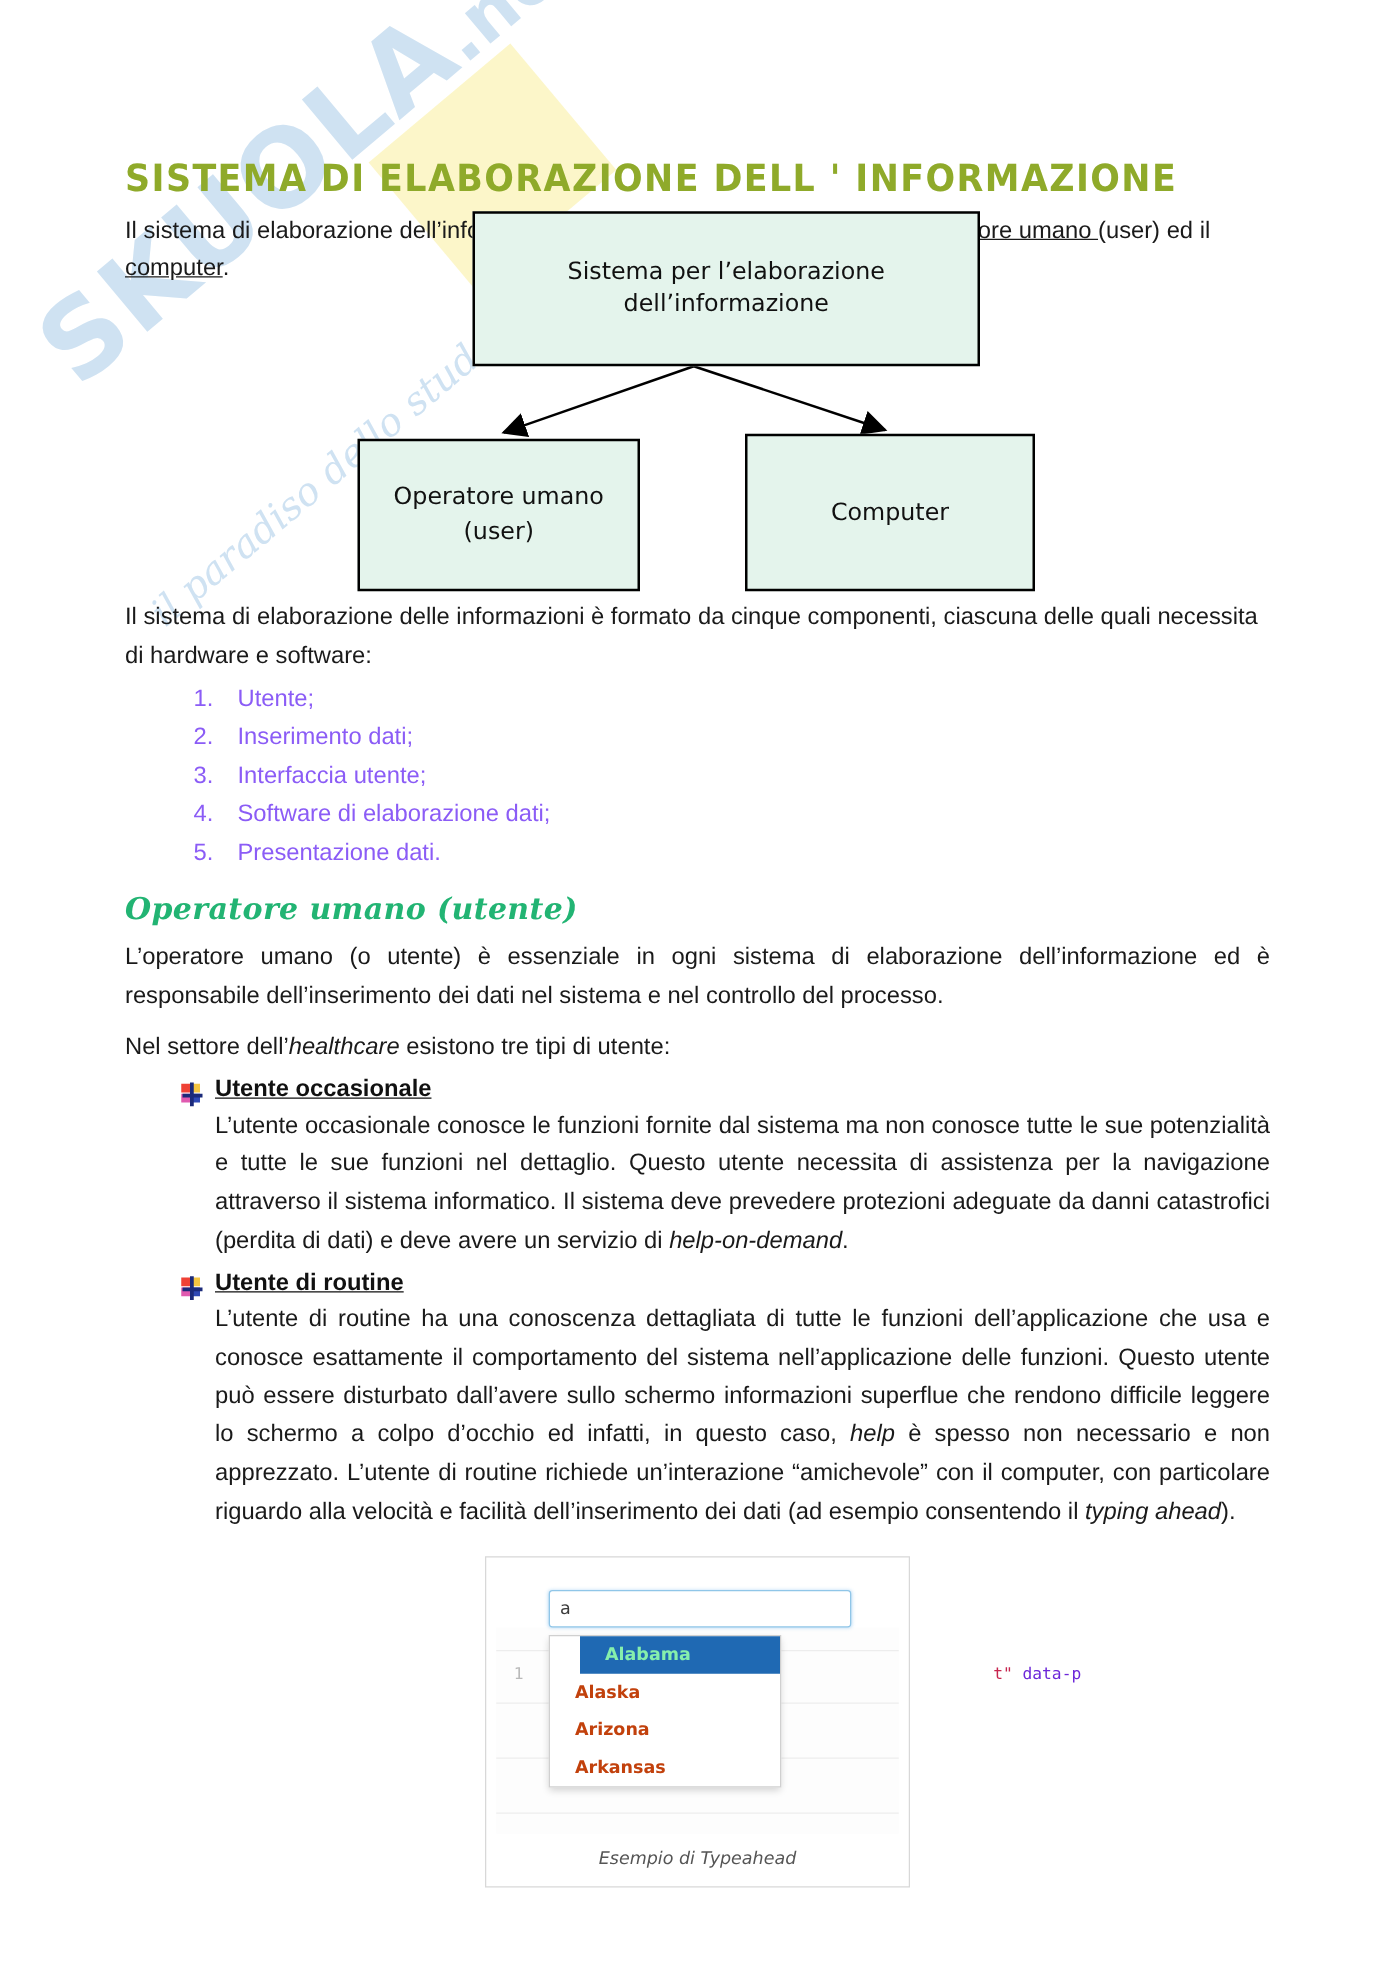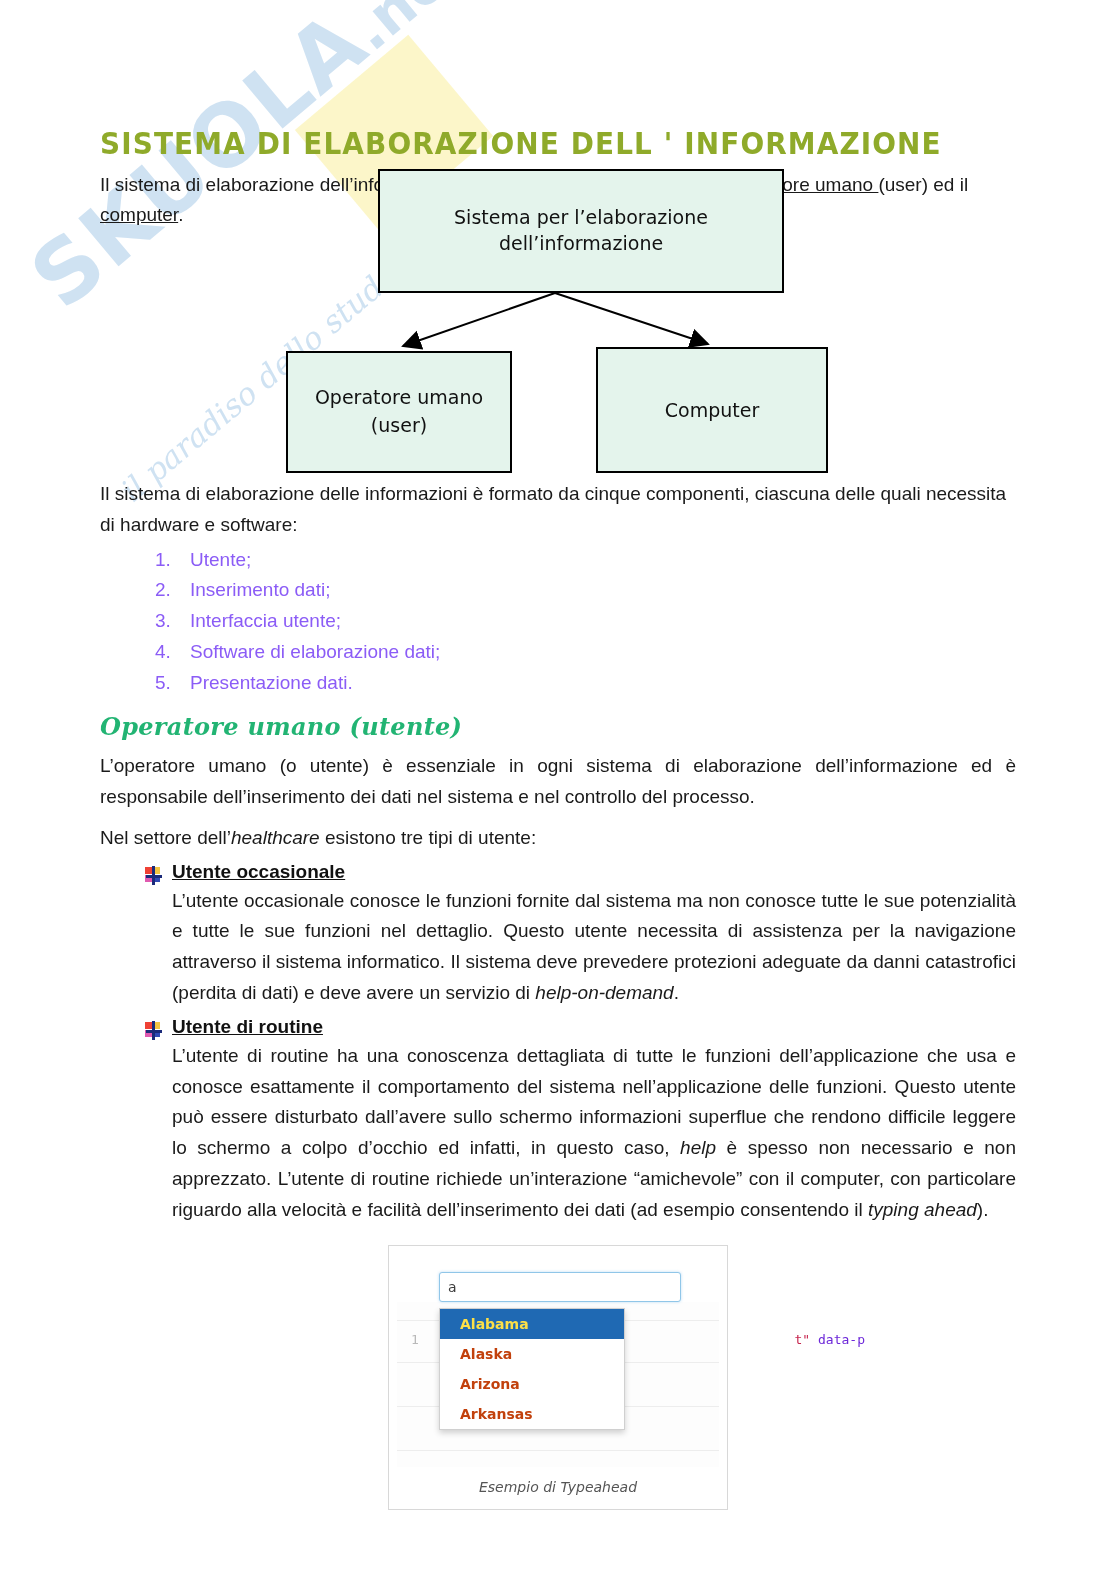--- a/index.html
+++ b/index.html
@@ -288,21 +288,22 @@
   }
   .ta-opt {
     font-family: "DejaVu Sans", sans-serif;
     font-weight: bold;
     font-size: 14px;
     color: #c2410c;
     padding: 7px 0 7px 20px;
   }
   .ta-opt.sel {
     background: #1f69b3;
-    color: #fde047;
+    color: #86efac;
+    margin-left: 24px;
   }
   .ta-caption {
     position: absolute;
     left: 0;
     right: 0;
     bottom: 14px;
     text-align: center;
     font-family: "DejaVu Sans", sans-serif;
     font-style: italic;
     font-size: 14px;

